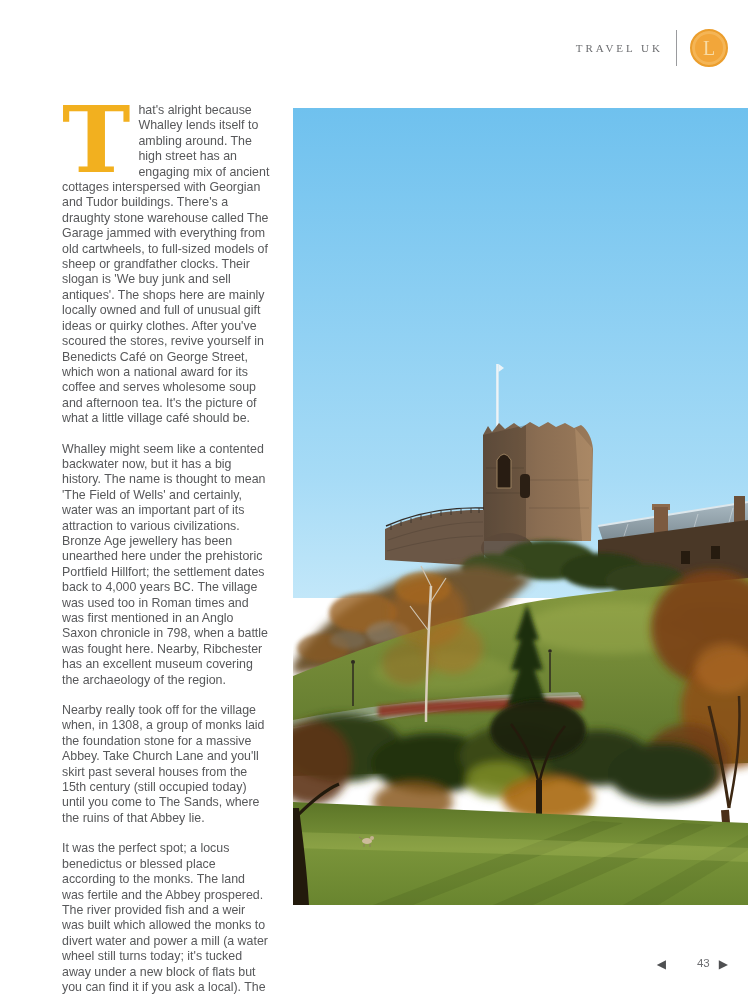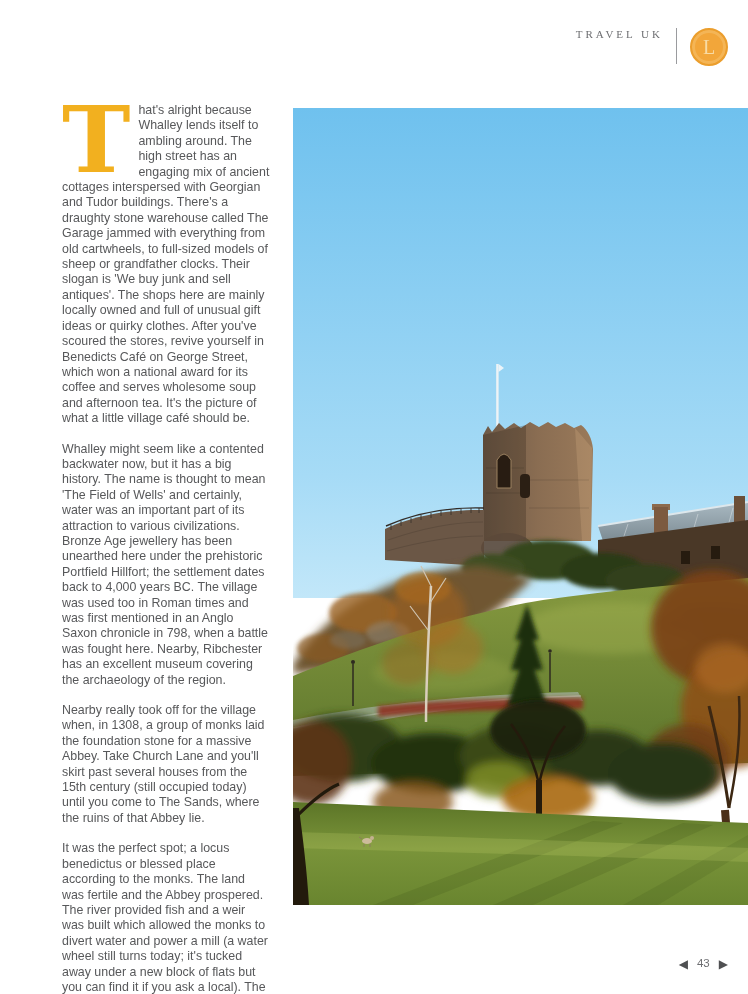--- a/index.html
+++ b/index.html
@@ -4,21 +4,21 @@
 <style>
   html,body{margin:0;padding:0;}
   body{
     width:748px;height:994px;position:relative;background:#ffffff;
     font-family:"Liberation Sans", sans-serif;overflow:hidden;
   }
 
   
   .masthead{
     position:absolute;top:28px;right:20px;height:40px;
-    display:flex;
+    display:flex;align-items:center;
   }
   .masthead .section-label{
     font-family:"Liberation Serif", serif;
     font-size:11px;letter-spacing:3px;color:#6d6e71;
     margin-right:13px;white-space:nowrap;
   }
   .masthead .divider{
     width:1px;height:36px;background:#9a9b9e;margin-right:13px;
   }
   .logo-circle{
@@ -59,21 +59,21 @@
     text-shadow:0 1px 2px rgba(0,0,0,0.55);
     letter-spacing:.2px;
   }
 
   
   .pager{
     position:absolute;right:20px;bottom:24px;
     display:flex;align-items:center;gap:9px;
   }
   .pager .arrow{font-size:12px;color:#4f5052;line-height:1;cursor:default;}
-  .pager .page-num{font-size:11.5px;color:#6d6e71;line-height:1;}
+  .pager .page-num{font-size:11.5px;color:#6d6e71;line-height:1;margin-left:22px;}
 </style>
 </head>
 <body>
 
 <div class="masthead">
   <span class="section-label">TRAVEL UK</span>
   <span class="divider"></span>
   <span class="logo-circle">
     <span>L</span>
   </span>

